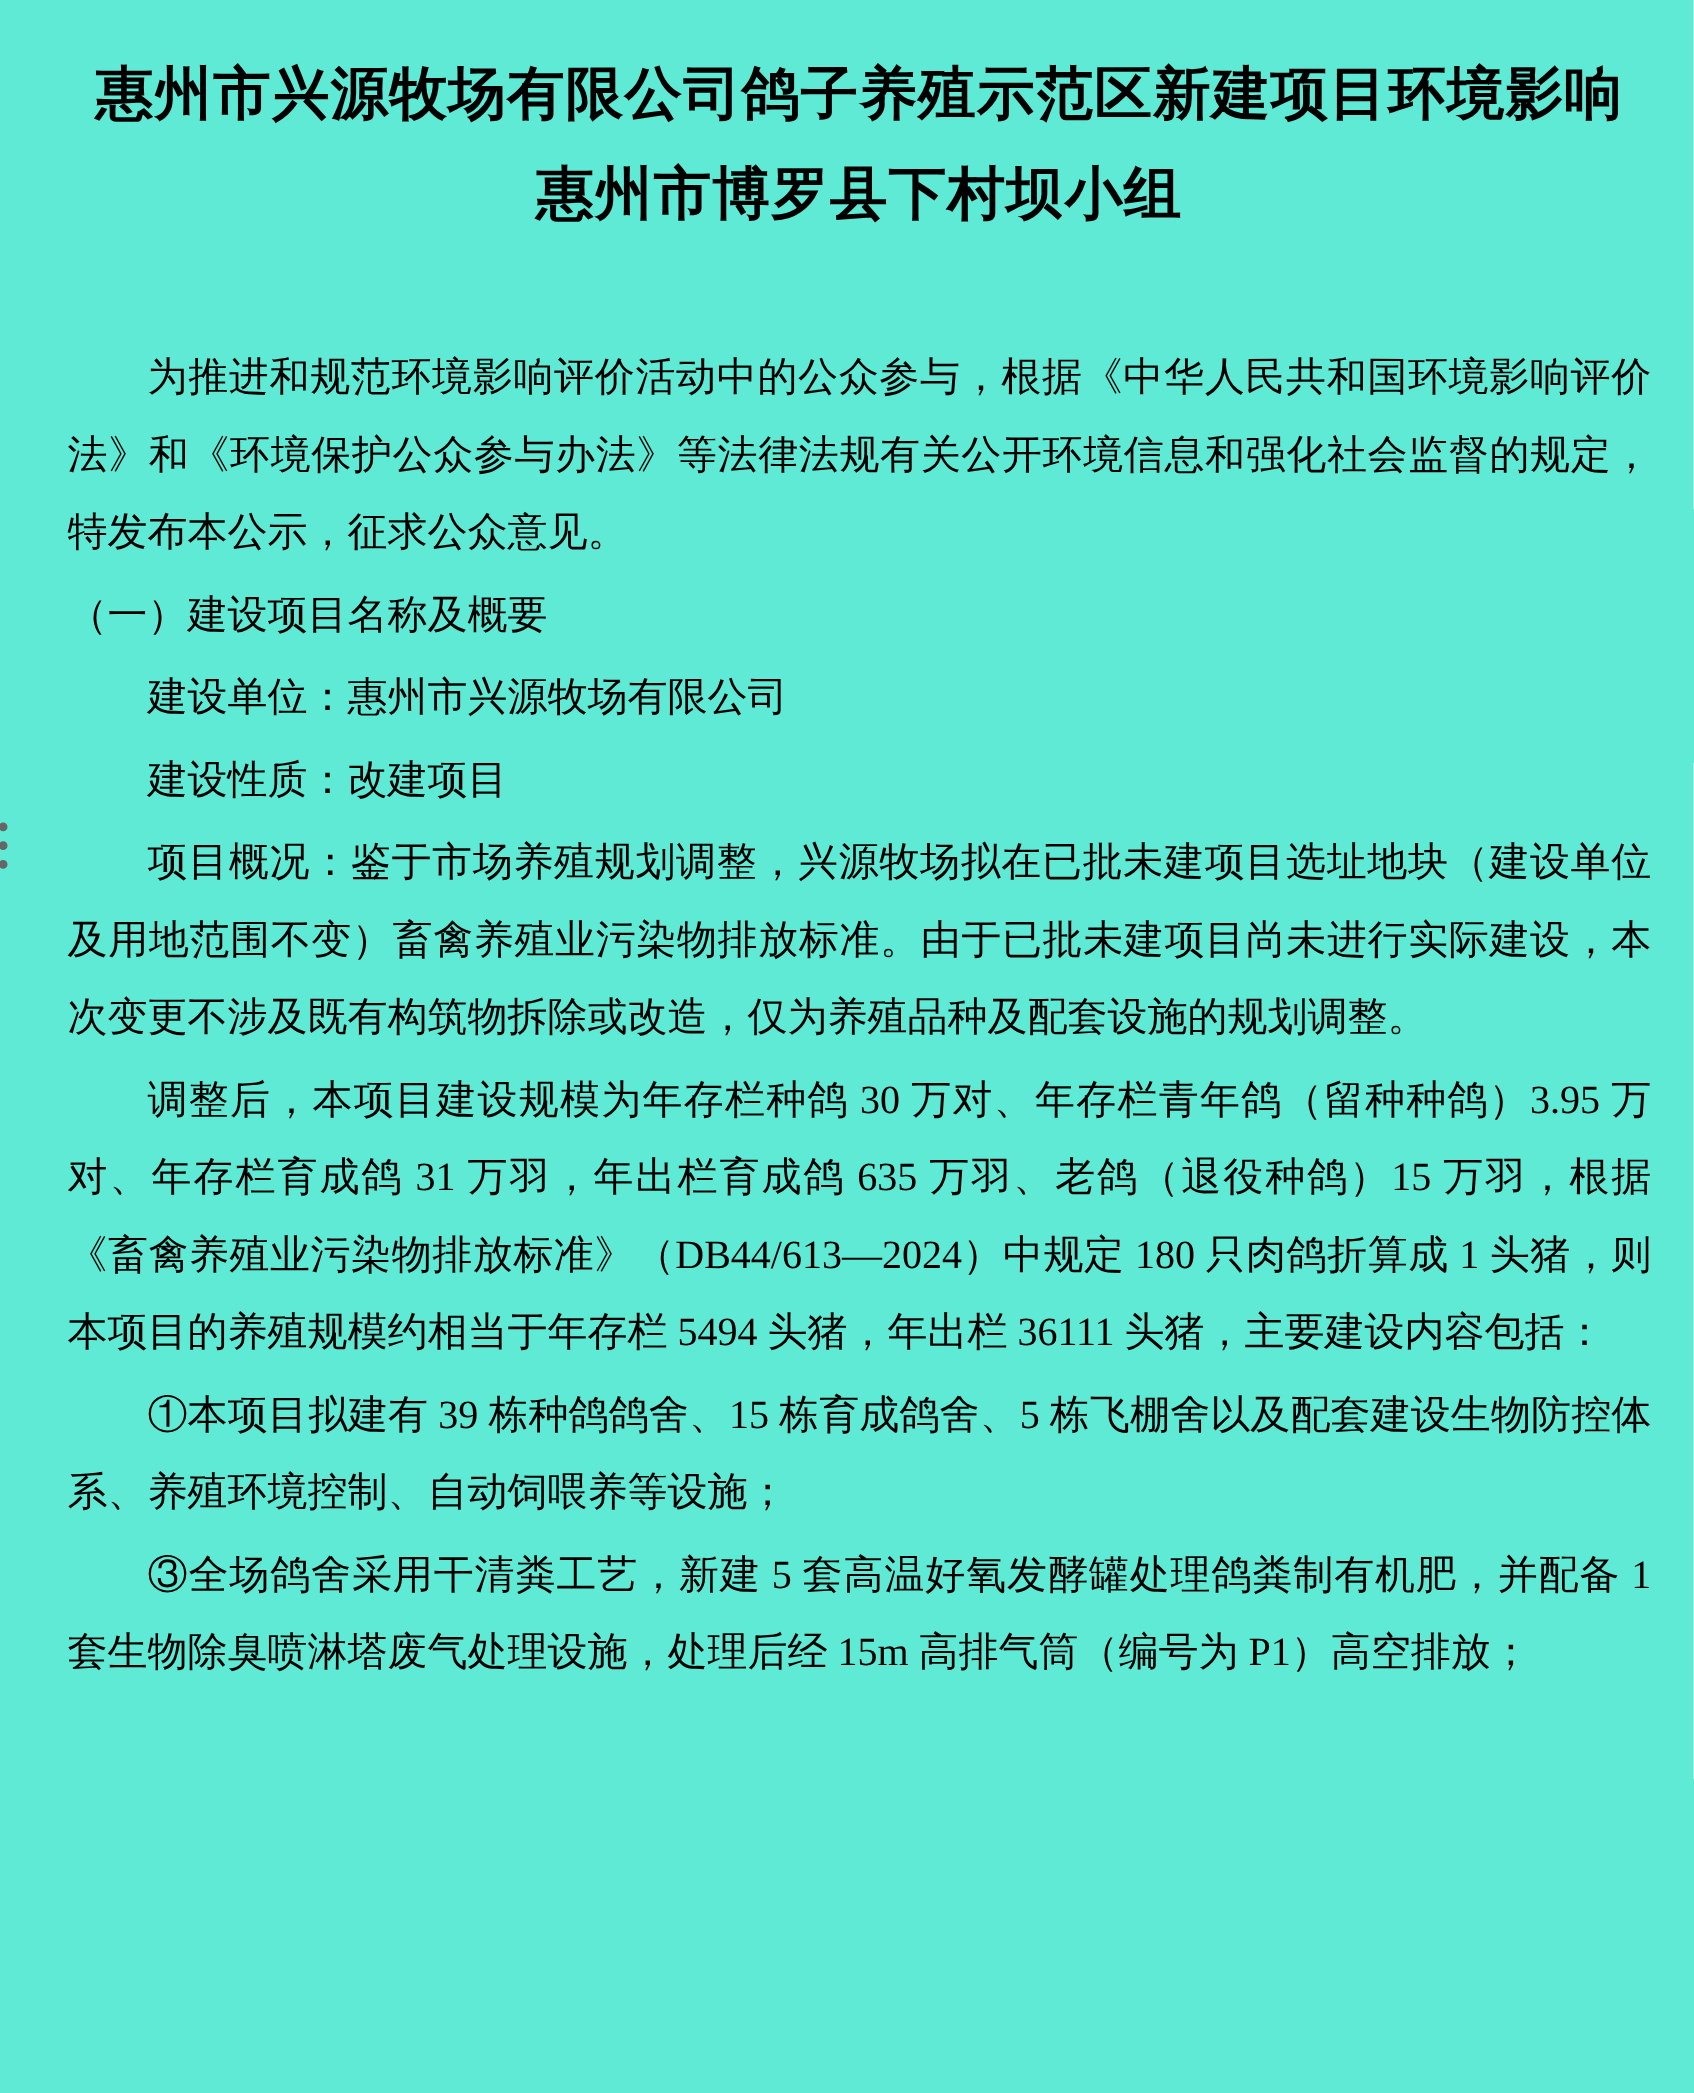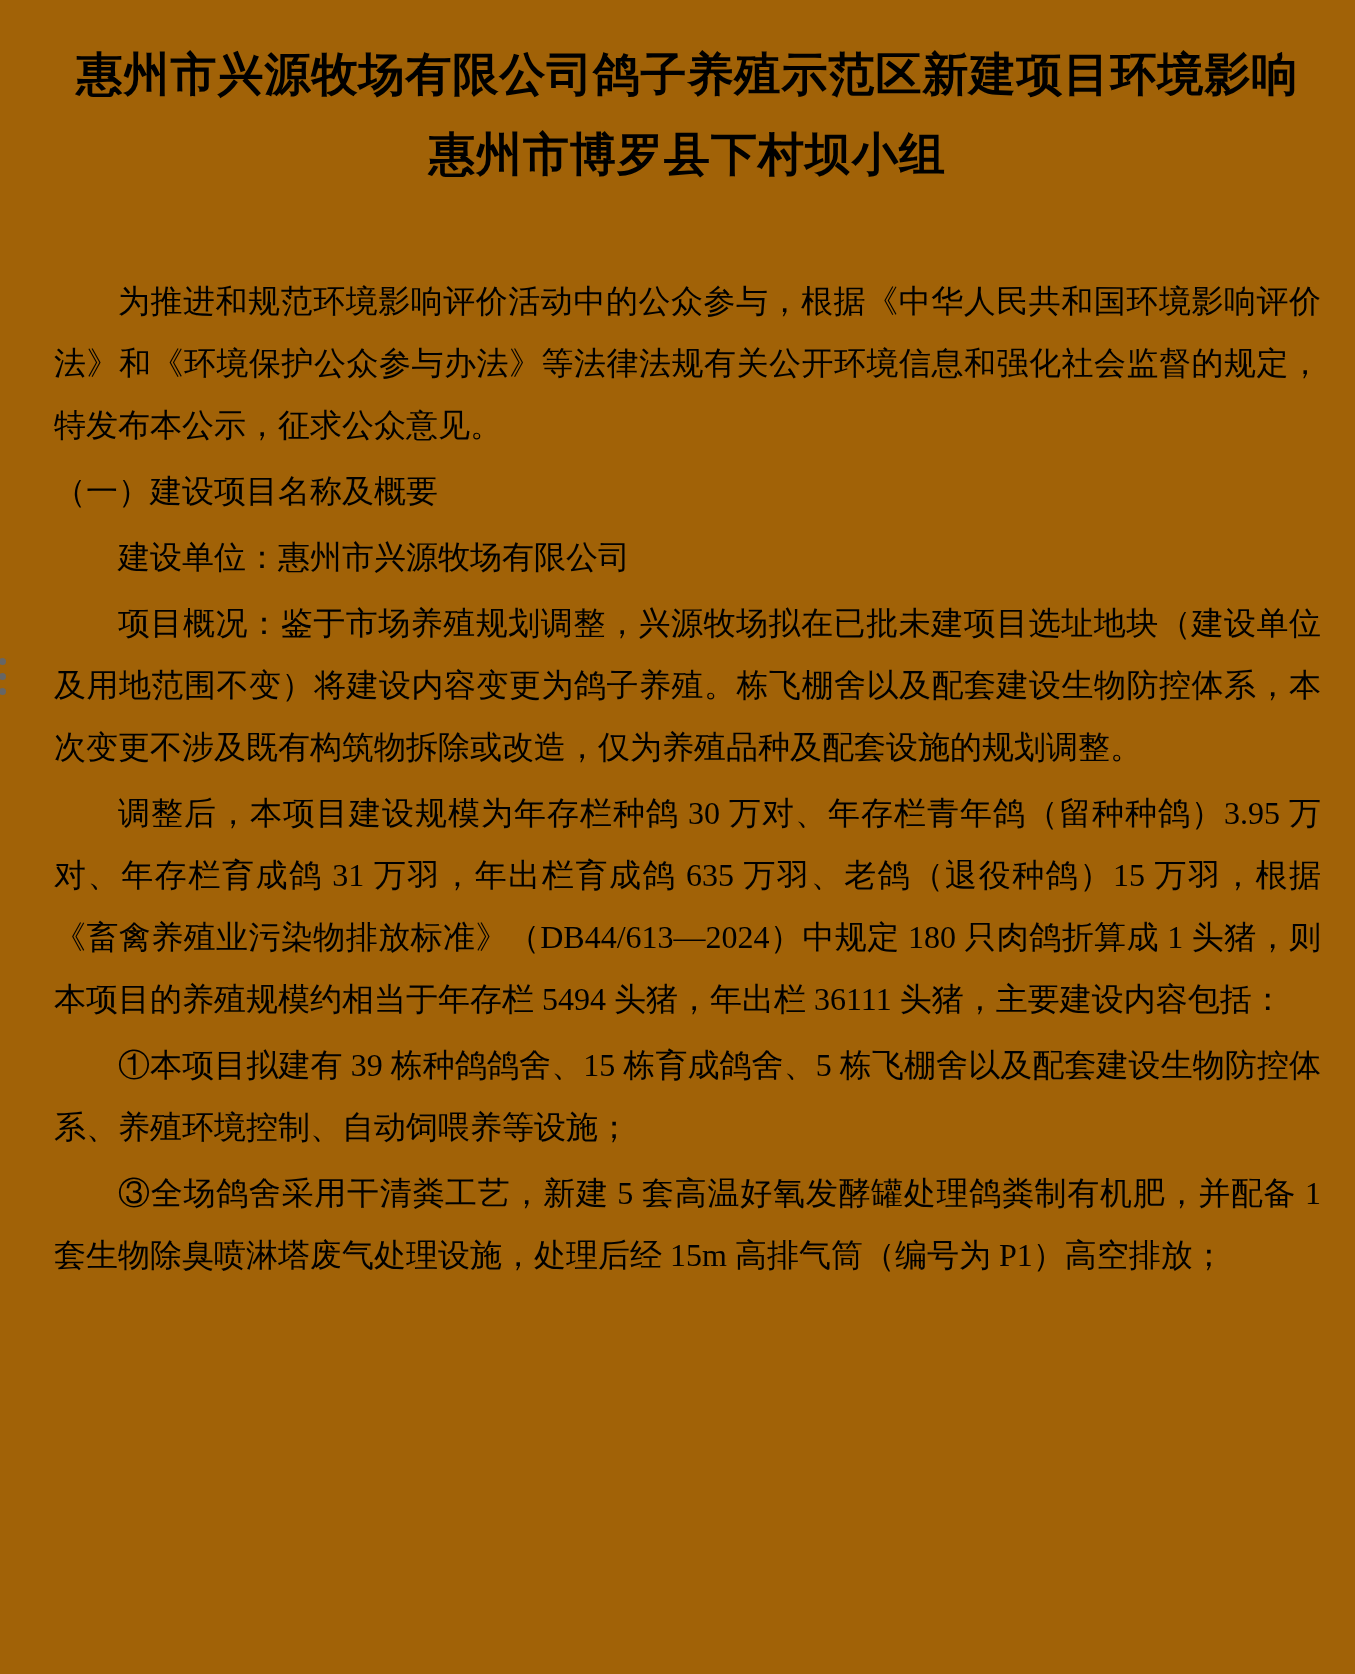--- a/index.html
+++ b/index.html
@@ -4,21 +4,21 @@
 <style>
   html, body {
     margin: 0;
     padding: 0;
     background: #ffffff;
   }
   .page {
     position: relative;
     width: 1355px;
     height: 1674px;
-    background: #a16207;
+    background: #5eead4;
     color: #000000;
     box-sizing: border-box;
     padding: 34px 30px 0 50px;
     overflow: hidden;
     font-family: "Liberation Serif", "DejaVu Serif", serif;
   }
   .doc-title {
     margin: 0 0 76px 0;
     font-family: "Liberation Sans", "DejaVu Sans", sans-serif;
     font-weight: 700;
@@ -72,19 +72,20 @@
 
   <h1 class="doc-title">
     <span class="title-line">惠州市兴源牧场有限公司鸽子养殖示范区新建项目环境影响</span>
     <span class="title-line">惠州市博罗县下村坝小组</span>
   </h1>
 
   <div class="content">
     <p class="para">为推进和规范环境影响评价活动中的公众参与，根据《中华人民共和国环境影响评价法》和《环境保护公众参与办法》等法律法规有关公开环境信息和强化社会监督的规定，特发布本公示，征求公众意见。</p>
     <p class="para heading">（一）建设项目名称及概要</p>
     <p class="para">建设单位：惠州市兴源牧场有限公司</p>
-    <p class="para">项目概况：鉴于市场养殖规划调整，兴源牧场拟在已批未建项目选址地块（建设单位及用地范围不变）将建设内容变更为鸽子养殖。栋飞棚舍以及配套建设生物防控体系，本次变更不涉及既有构筑物拆除或改造，仅为养殖品种及配套设施的规划调整。</p>
+    <p class="para">建设性质：改建项目</p>
+    <p class="para">项目概况：鉴于市场养殖规划调整，兴源牧场拟在已批未建项目选址地块（建设单位及用地范围不变）畜禽养殖业污染物排放标准。由于已批未建项目尚未进行实际建设，本次变更不涉及既有构筑物拆除或改造，仅为养殖品种及配套设施的规划调整。</p>
     <p class="para">调整后，本项目建设规模为年存栏种鸽 30 万对、年存栏青年鸽（留种种鸽）3.95 万对、年存栏育成鸽 31 万羽，年出栏育成鸽 635 万羽、老鸽（退役种鸽）15 万羽，根据《畜禽养殖业污染物排放标准》（DB44/613—2024）中规定 180 只肉鸽折算成 1 头猪，则本项目的养殖规模约相当于年存栏 5494 头猪，年出栏 36111 头猪，主要建设内容包括：</p>
     <p class="para">①本项目拟建有 39 栋种鸽鸽舍、15 栋育成鸽舍、5 栋飞棚舍以及配套建设生物防控体系、养殖环境控制、自动饲喂养等设施；</p>
     <p class="para">③全场鸽舍采用干清粪工艺，新建 5 套高温好氧发酵罐处理鸽粪制有机肥，并配备 1 套生物除臭喷淋塔废气处理设施，处理后经 15m 高排气筒（编号为 P1）高空排放；</p>
   </div>
 
 </div>
 
 </body></html>

